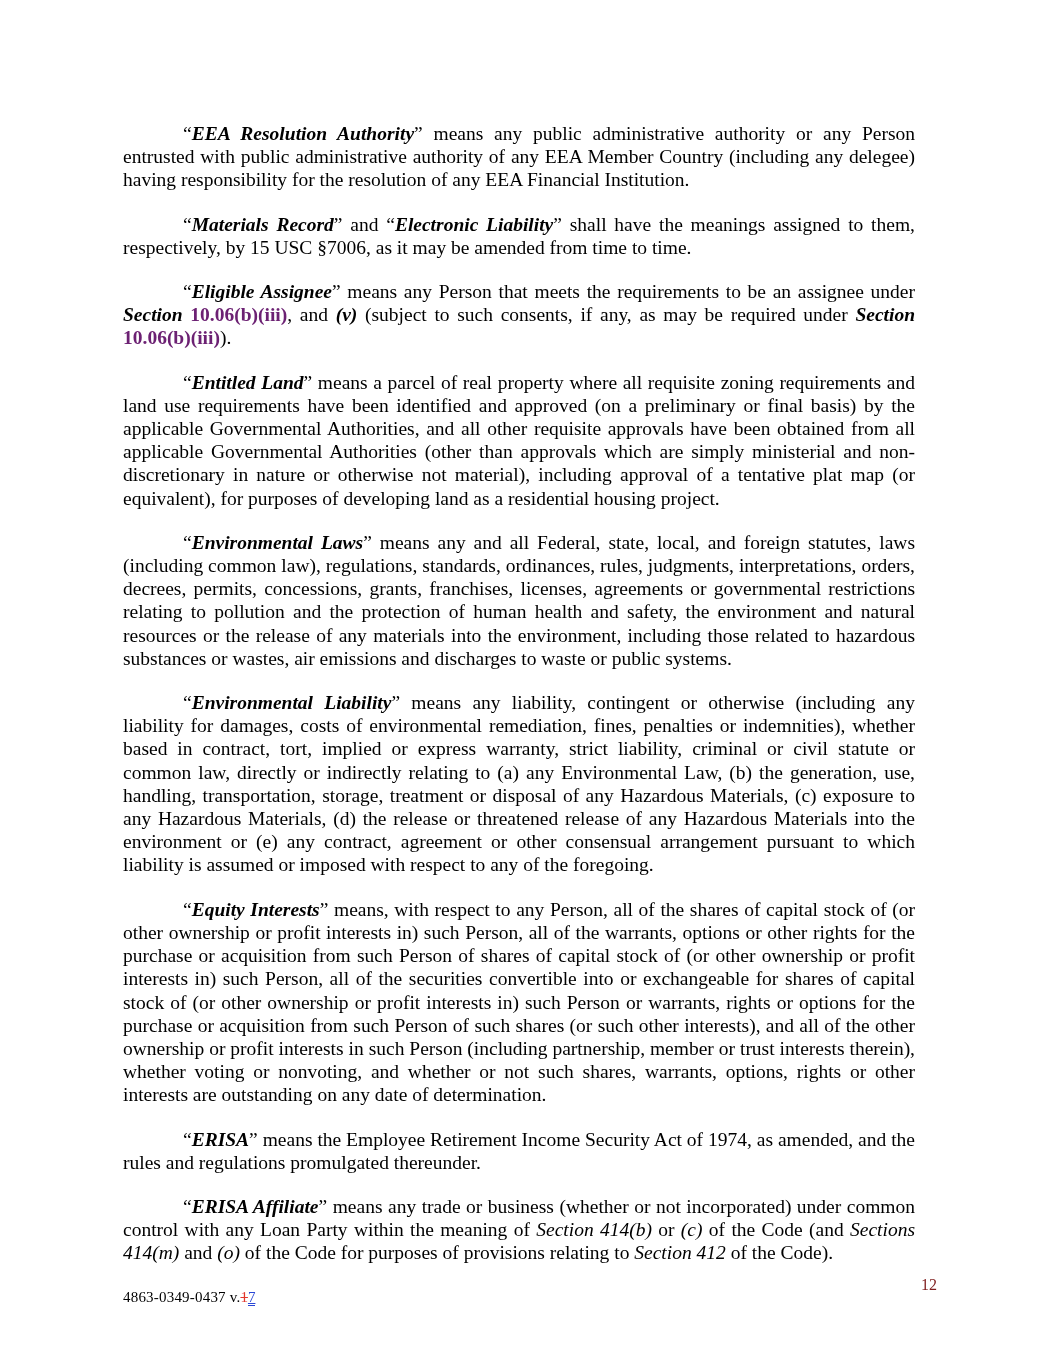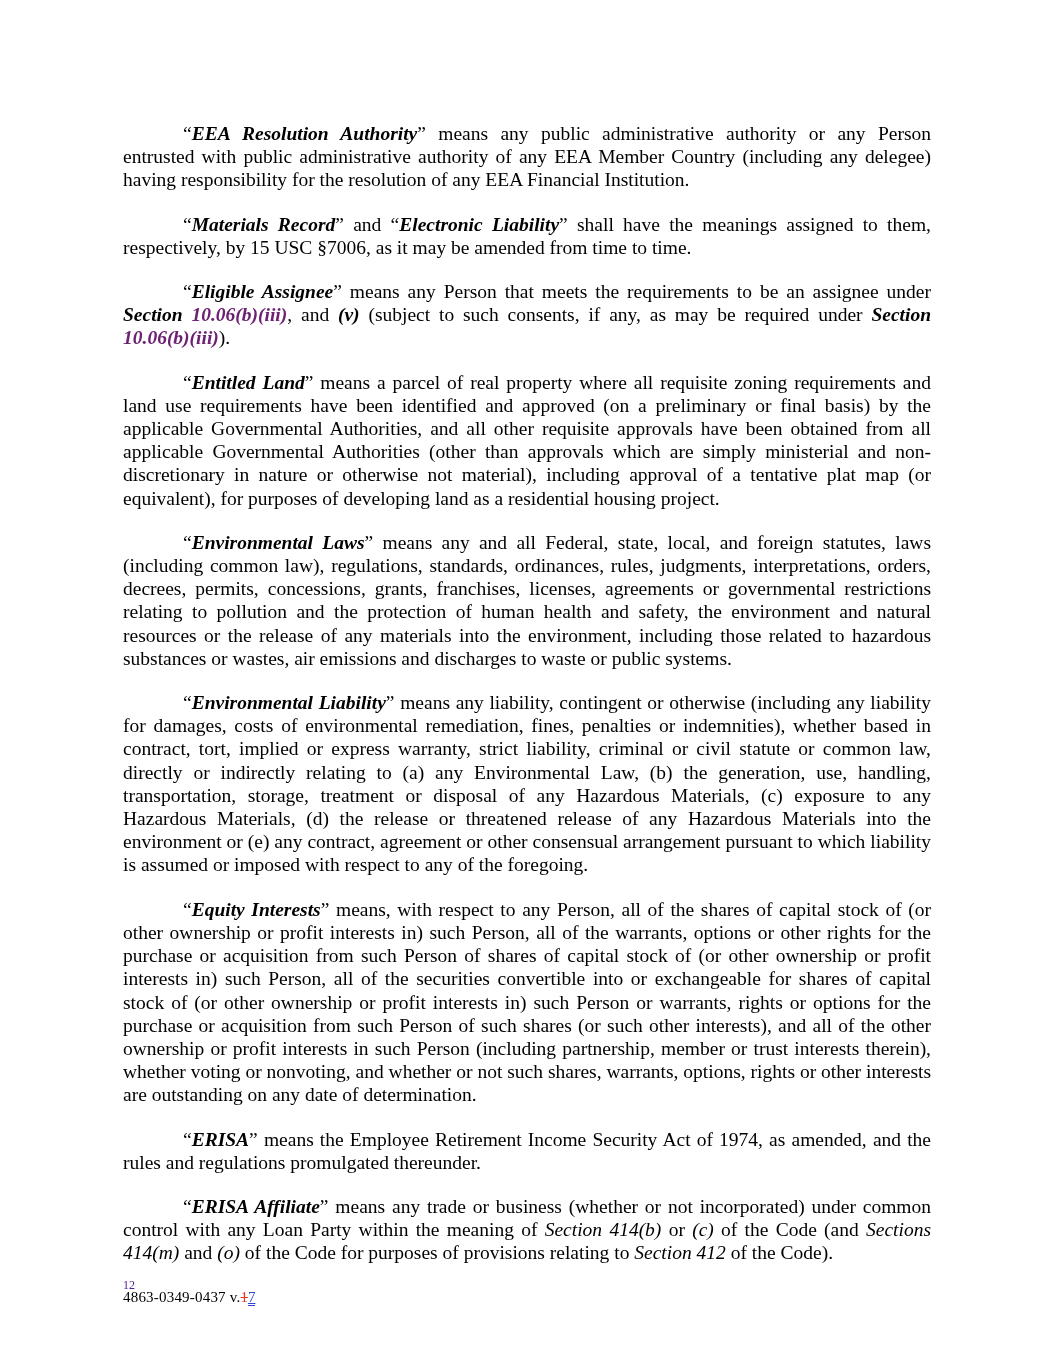--- a/index.html
+++ b/index.html
@@ -17,50 +17,51 @@
     color:#000000;
     overflow:hidden;
   }
   .content{
     position:absolute;
     left:123px;
     top:122px;
     width:808px;
   }
   p.para{
-    margin:0 0 21px 0;
+    margin:0 16px 21px 0;
     font-size:19.5px;
     line-height:23.2px;
     text-align:justify;
     text-indent:60px;
     color:#000;
   }
   .seg-n{font-style:normal;font-weight:normal;}
   .seg-bi{font-weight:bold;font-style:italic;}
-  .seg-bip{font-weight:bold;font-style:italic;color:var(--link-purple);}
+  .seg-bip{font-weight:bold;color:var(--link-purple);}
   .seg-i{font-style:italic;}
   .footer{
     position:absolute;
     left:123px;
     top:1288px;
     width:808px;
     font-size:15px;
     line-height:18px;
   }
   .footer .docnum{letter-spacing:0.2px;}
   .footer .del{color:var(--deletion-red);text-decoration:line-through;}
   .footer .ins{color:var(--insertion-blue);text-decoration:underline;border-bottom:1px solid var(--insertion-blue);}
   .pagenum{
     position:absolute;
     top:1276px;
     left:123px;
     width:814px;
-    font-size:12px;
+    text-align:right;
+    font-size:16px;
     line-height:18px;
-    color:#4c1d95;
+    color:#7f1d1d;
   }
 </style>
 </head>
 <body>
 
 <div class="page">
   <div class="content">
     <p class="para"><span class="seg-n">“</span><span class="seg-bi">EEA Resolution Authority</span><span class="seg-n">” means any public administrative authority or any Person entrusted with public administrative authority of any EEA Member Country (including any delegee) having responsibility for the resolution of any EEA Financial Institution.</span></p>
     <p class="para"><span class="seg-n">“</span><span class="seg-bi">Materials Record</span><span class="seg-n">” and “</span><span class="seg-bi">Electronic Liability</span><span class="seg-n">” shall have the meanings assigned to them, respectively, by 15 USC §7006, as it may be amended from time to time.</span></p>
     <p class="para"><span class="seg-n">“</span><span class="seg-bi">Eligible Assignee</span><span class="seg-n">” means any Person that meets the requirements to be an assignee under </span><span class="seg-bi">Section </span><span class="seg-bip">10.06(b)(iii)</span><span class="seg-n">, and </span><span class="seg-bi">(v)</span><span class="seg-n"> (subject to such consents, if any, as may be required under </span><span class="seg-bi">Section </span><span class="seg-bip">10.06(b)(iii)</span><span class="seg-n">).</span></p>

